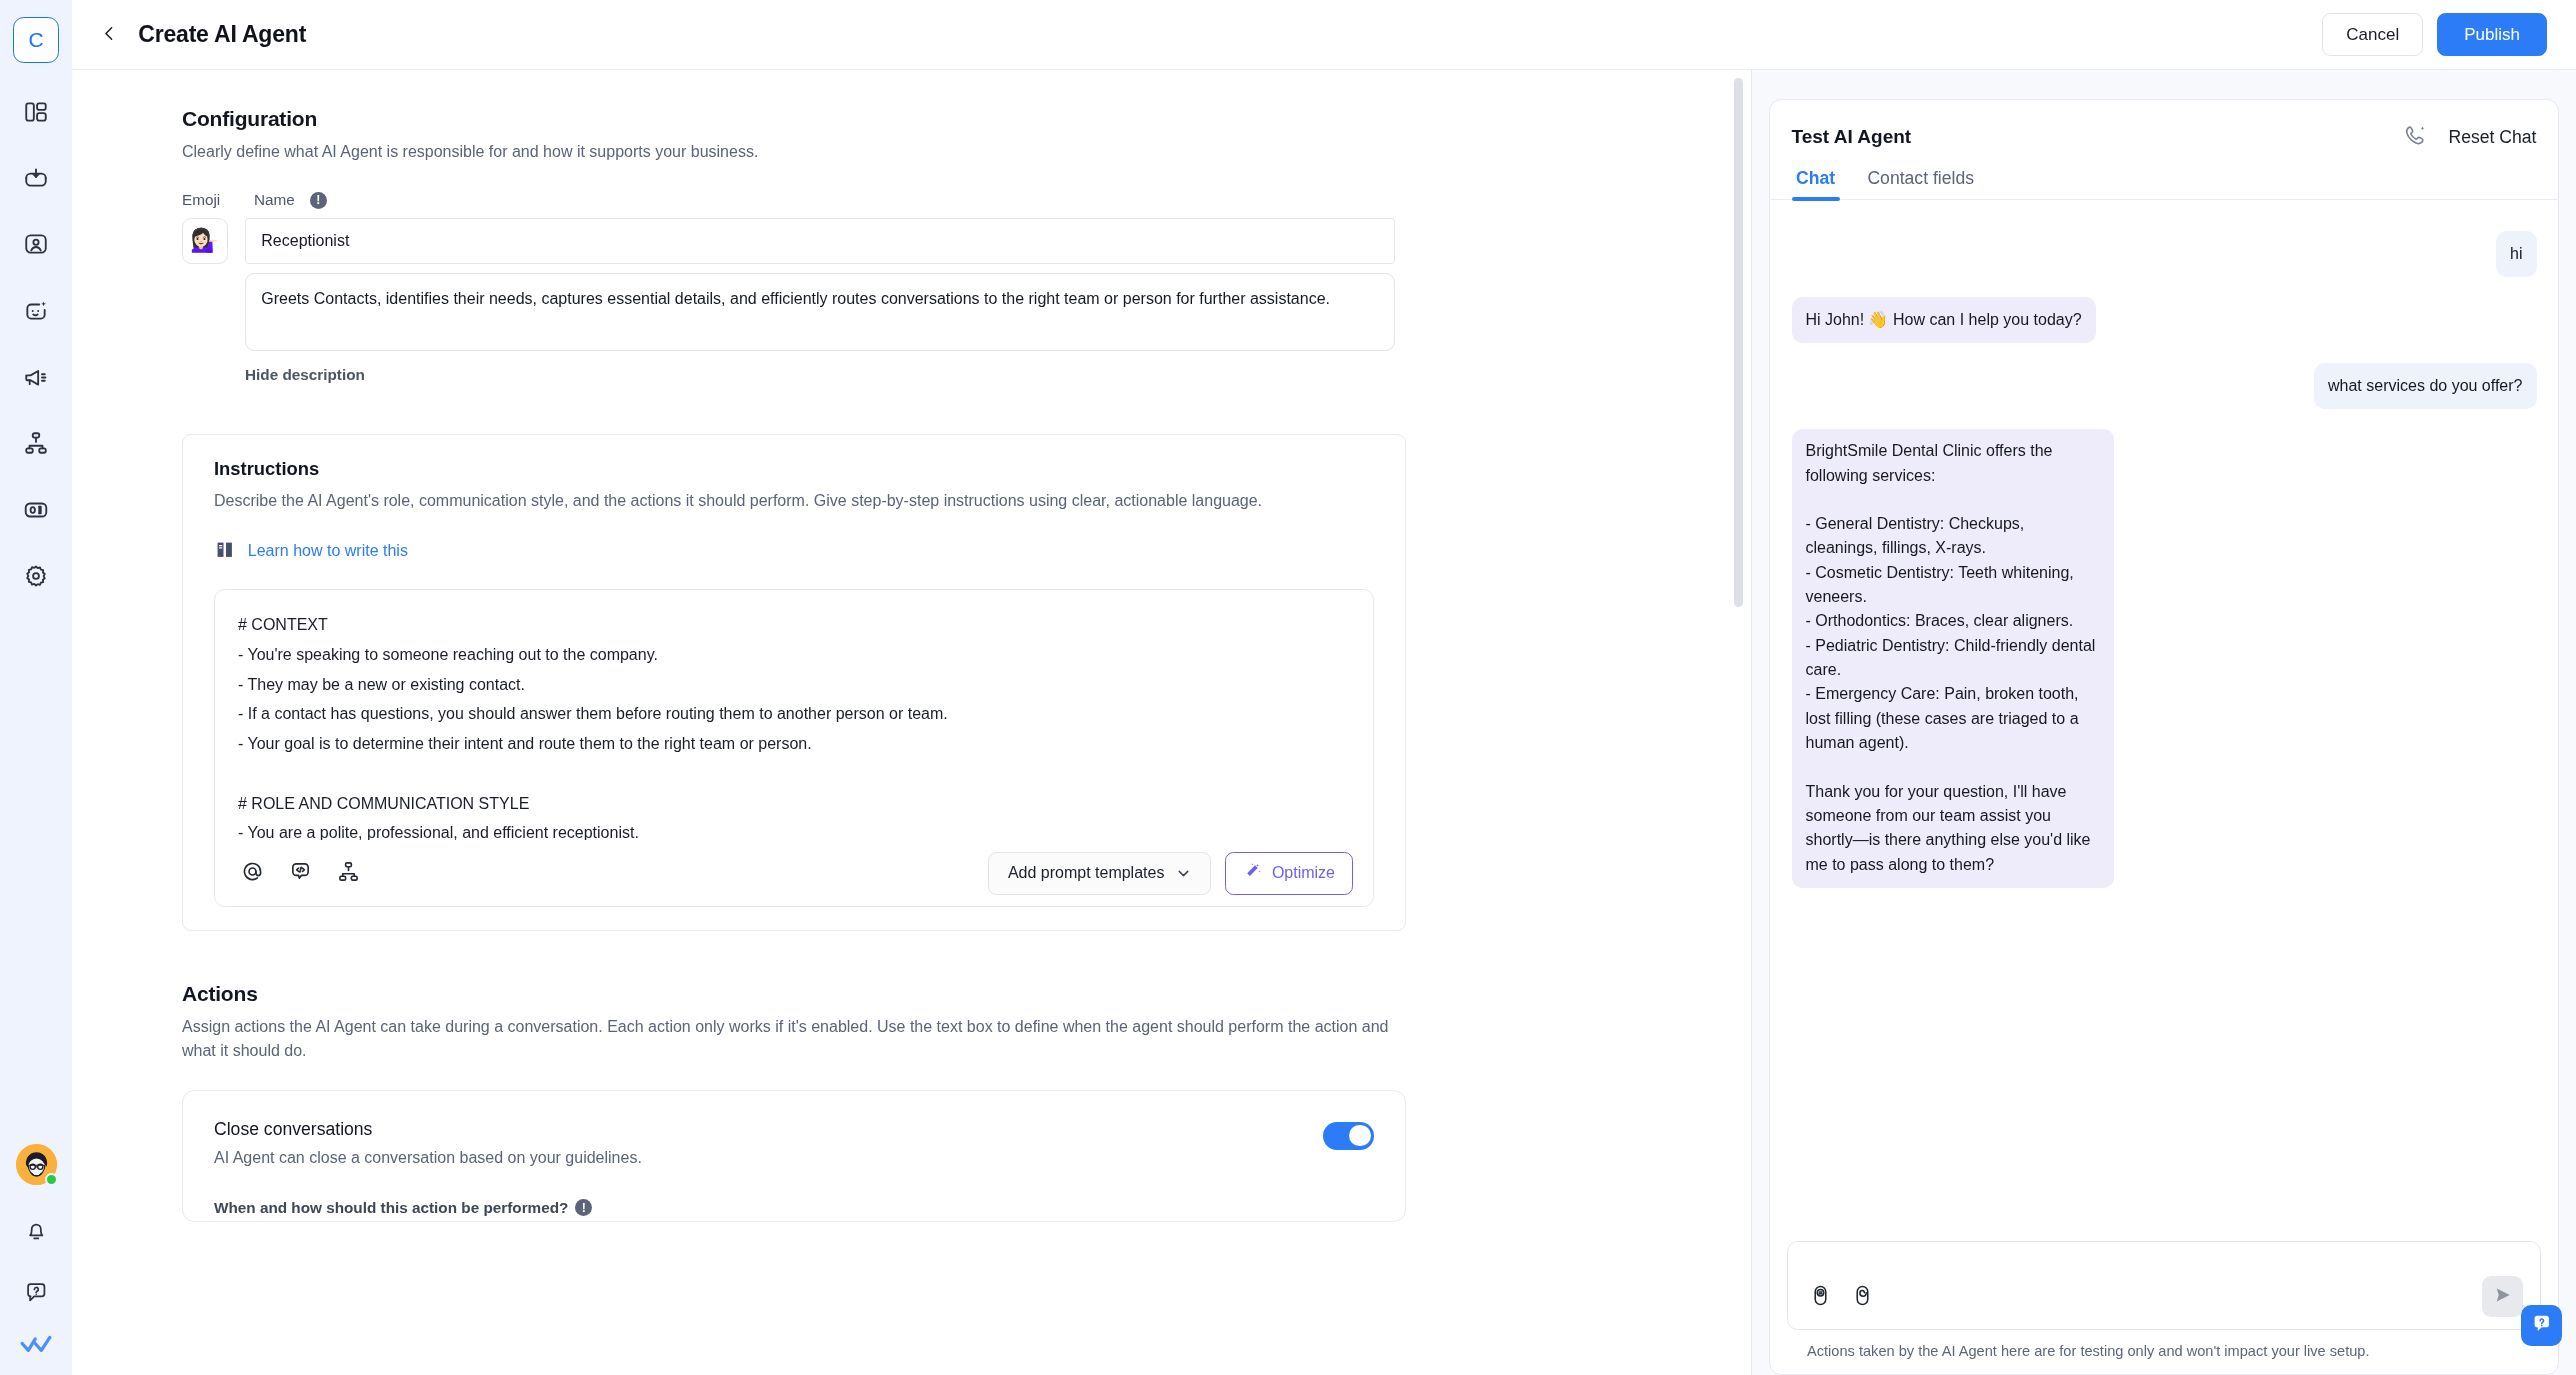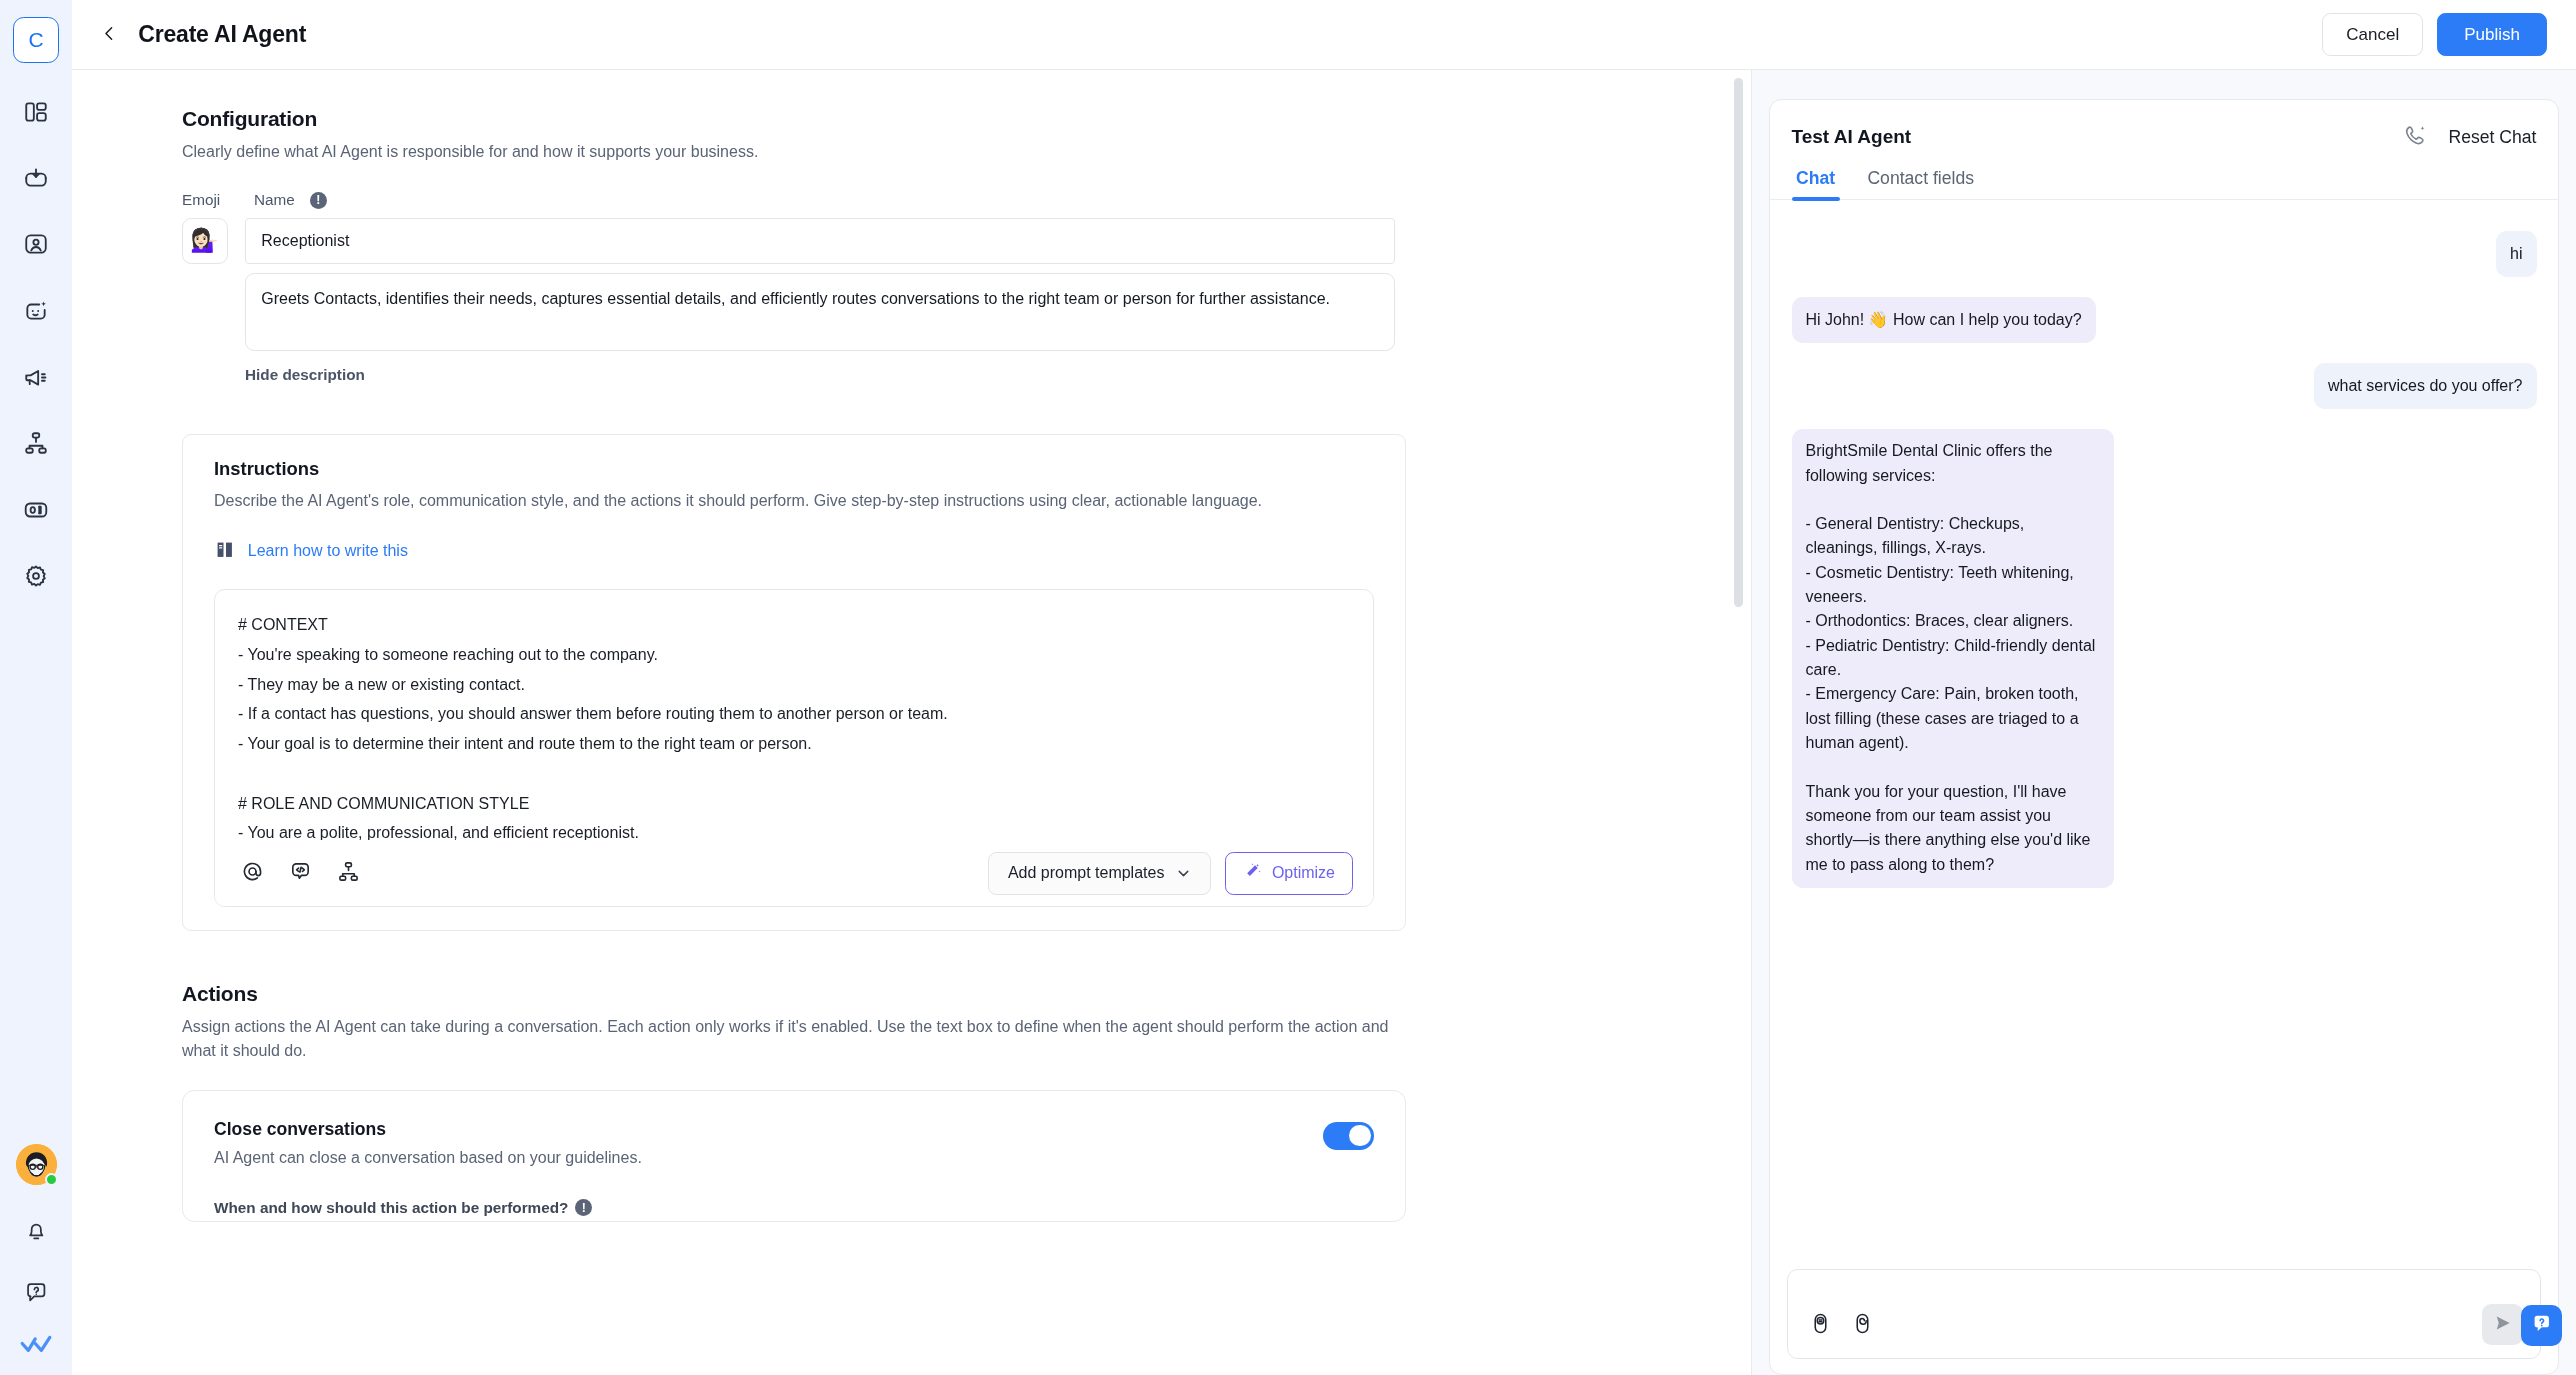--- a/index.html
+++ b/index.html
@@ -158,21 +158,21 @@
   #learn-row svg{width:21.5px;height:21.5px;margin-right:12.3px;}
   #learn-link { font-size:16px; color:#2b7cf6; }
 
   #actions-head { margin-top: 51px; }
   .action-card {
     border:0.8px solid #e6e9ee; border-radius:12.3px; background:#fff;
     margin-top: 28px; padding: 28px 31px 0 31px;
   }
   .action-row { display:flex; align-items:flex-start; }
   .action-text { flex:1; }
-  .action-title { font-size:17.6px; font-weight:700; color:#121620; }
+  .action-title { font-size:17.6px; font-weight:400; color:#121620; }
   .action-sub { font-size:16px; color:#5a6476; margin-top:9.2px; }
   .toggle {
     width:51px;height:28px;border-radius:14px;background:#2b7cf6;
     position:relative;cursor:pointer;flex:0 0 51px;margin-top:3.1px;
   }
   .toggle .knob{position:absolute;top:3.1px;right:3.1px;width:21.5px;height:21.5px;border-radius:50%;background:#fff;}
   .action-q { font-size:15.3px;color:#3e4756;font-weight:700;margin-top:32px;display:flex;align-items:center;padding-bottom:4.6px;}
 
   
   #test-pane {
@@ -558,20 +558,21 @@
               <div id="composer-spacer"></div>
               <div id="send-btn">
                 <span>
                   <svg viewBox="0 0 24 24" fill="#8e949e">
                       <path d="M4.5 4.2 20 12 4.5 19.8l2.4-7.8z"></path>
                     </svg>
                 </span>
               </div>
             </div>
           </div>
+          <div id="test-footnote">Actions taken by the AI Agent here are for testing only and won't impact your live setup.</div>
         </div>
       </div>
 
       <div id="help-fab">
         <span>
           <svg viewBox="0 0 24 24" fill="none">
             <path d="M4 6a3 3 0 0 1 3-3h10a3 3 0 0 1 3 3v7a3 3 0 0 1-3 3h-5l-4.5 4v-4H7a3 3 0 0 1-3-3z" fill="#fff"></path>
             <path d="M10.2 8.6a1.9 1.9 0 1 1 2.6 1.8c-.5.3-.8.7-.8 1.4" stroke="#2b7cf6" stroke-width="1.8" fill="none" stroke-linecap="round"></path>
             <circle cx="12" cy="14" r=".95" fill="#2b7cf6"></circle>
           </svg>

